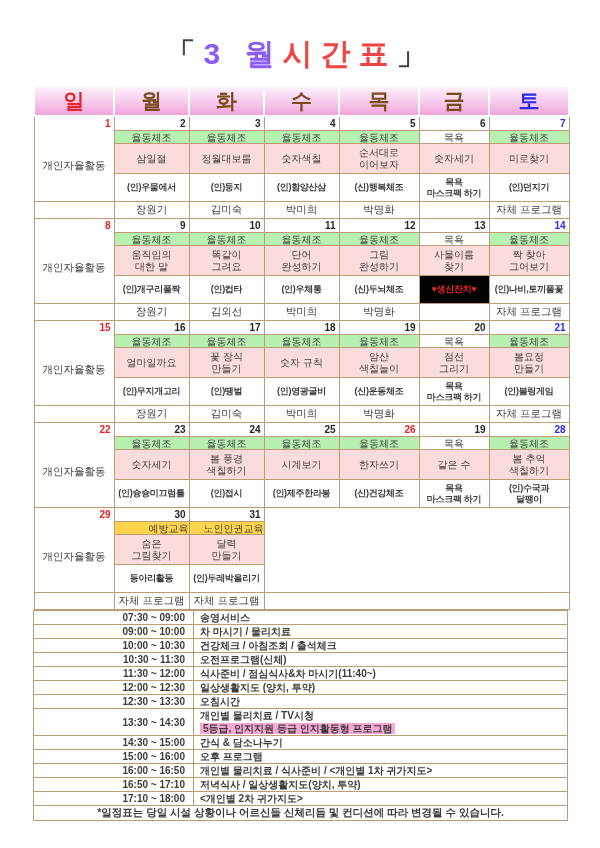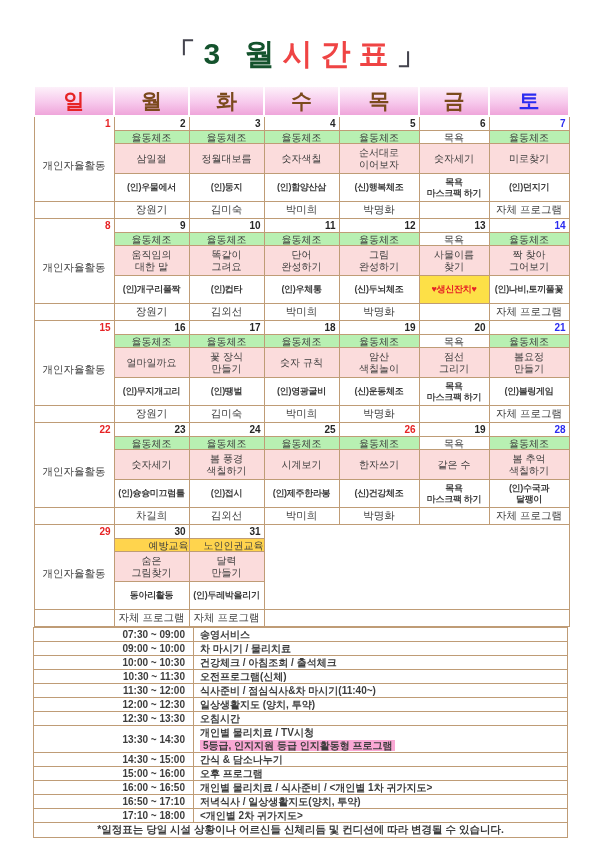--- a/index.html
+++ b/index.html
@@ -2,21 +2,21 @@
 <html><head>
 <meta charset="utf-8">
 <style>
   * { margin:0; padding:0; box-sizing:border-box; }
   html,body { width:600px; background:#ffffff; font-family:"Liberation Sans", sans-serif; }
   body { height:848px; overflow:hidden; color:#3c3c3c; }
 
   
   .title { margin-top:34px; text-align:center; font-weight:bold; font-size:30px; letter-spacing:8px; white-space:nowrap; }
   .title .bracket { color:#44444e; }
-  .title .t-month { color:#14532d; }
+  .title .t-month { color:#8b5cf6; }
   .title .t-word  { color:#ef4444;font-family:Liberation Mono, monospace; }
 
   
   table { border-collapse:collapse; table-layout:fixed; }
   .cal { width:535px; margin:10px 0 0 33px; }
   .cal col.c-sun{width:80px}.cal col.c-mon{width:75px}.cal col.c-tue{width:75px}
   .cal col.c-wed{width:75px}.cal col.c-thu{width:80px}.cal col.c-fri{width:70px}.cal col.c-sat{width:80px}
 
   .cal th { height:30px; font-size:21px; font-weight:bold; border:2px solid #ffffff;
             background:linear-gradient(180deg,#fdf1fa 0%,#f7c9ec 55%,#efa5da 100%); }
@@ -29,21 +29,21 @@
 
   .top-bar { height:14px; line-height:13px; font-size:10px; text-align:center;
              border-top:1px solid #bf9c76; border-bottom:1px solid #bf9c76; }
   .bg-green{ background:#b8f0b2; } .bg-white{ background:#ffffff; } .bg-gold{ background:#ffd44d;text-align:right; }
 
   .activity { height:29px; background:#fbdcdc; font-size:10px; text-align:center;
               display:flex; align-items:center; justify-content:center; white-space:pre-line; line-height:12px; }
 
   .special { height:28px; border-top:1px solid #bf9c76; font-size:9px; font-weight:bold; text-align:center;
              display:flex; align-items:center; justify-content:center; white-space:pre-line; line-height:11px; letter-spacing:-0.3px; }
-  .special.bg-paleyellow { background:#fde047; }
+  .special.bg-paleyellow { background:#000000; }
   .special.txt-red { color:#e62325; }
 
   .sun-cell { position:relative; }
   .sun-label { position:absolute; left:0; right:0; top:13px; bottom:0; display:flex; align-items:center; justify-content:center; font-size:10.5px; }
 
   .teacher-row td { height:17px; font-size:10.5px; text-align:center; vertical-align:middle;margin-left:28px; }
 
   
   .sched { width:535px; margin:0 0 0 33px; }
   .sched td { border:1px solid #bf9c76; font-size:10px; font-weight:bold; vertical-align:middle; }
@@ -287,29 +287,20 @@
         </td>
         <td>
           <div class="date-line date-blue">28</div>
           <div class="top-bar bg-green">율동체조</div>
           <div class="activity">봄 추억
 색칠하기</div>
           <div class="special">(인)수국과
 달팽이</div>
         </td>
       </tr>
-      <tr class="teacher-row">
-        <td></td>
-        <td>차길희</td>
-        <td>김외선</td>
-        <td>박미희</td>
-        <td>박명화</td>
-        <td></td>
-        <td>자체 프로그램</td>
-      </tr>
       <tr>
         <td class="sun-cell">
           <div class="date-line date-red">29</div>
           <div class="sun-label">개인자율활동</div>
         </td>
         <td>
           <div class="date-line">30</div>
           <div class="top-bar bg-gold">예방교육</div>
           <div class="activity">숨은
 그림찾기</div>

